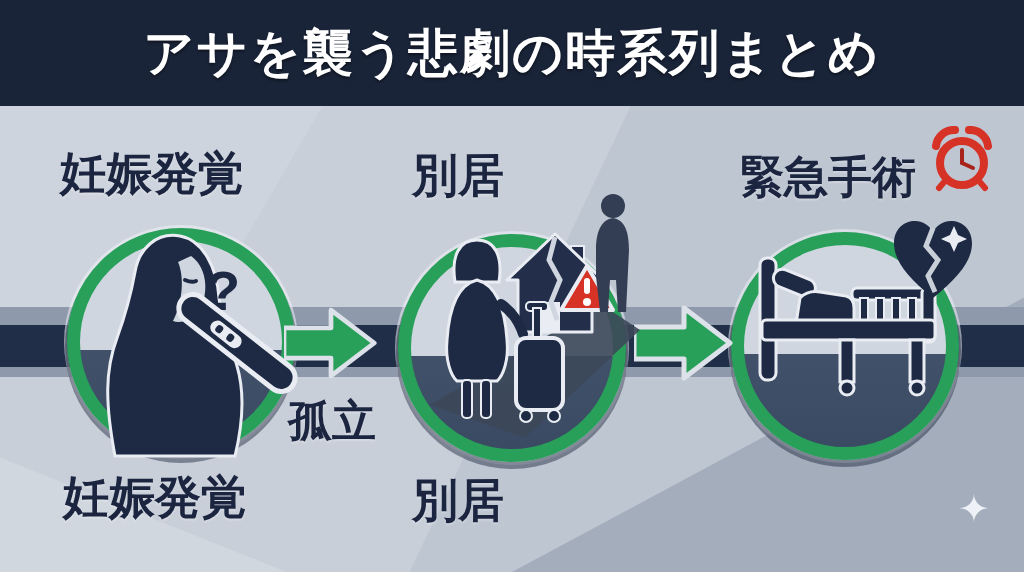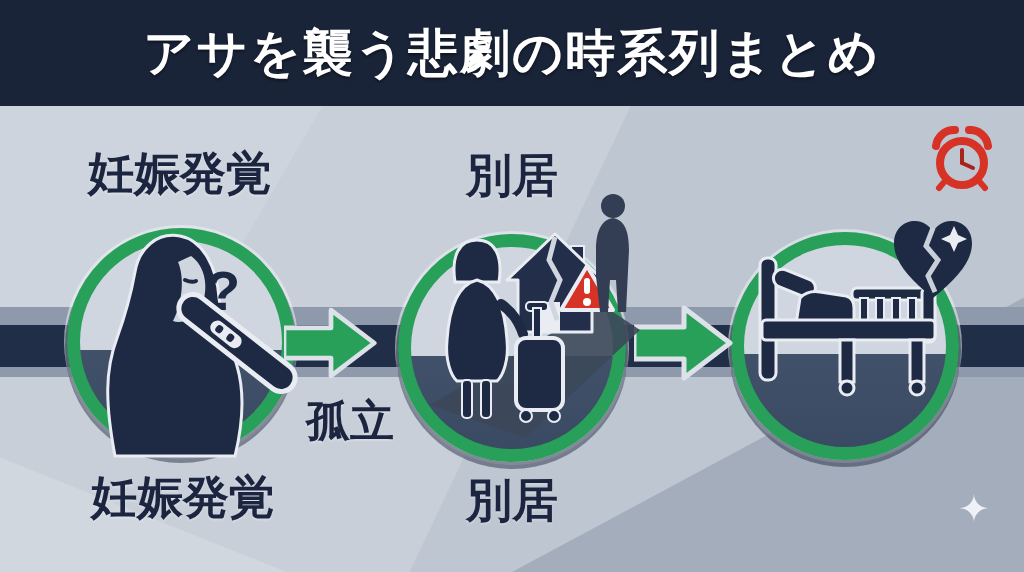--- a/index.html
+++ b/index.html
@@ -34,21 +34,21 @@
     box-shadow:0 5px 0 2px rgba(26,36,57,.45),0 0 0 3px rgba(238,241,246,.55);
   }
   .circle-1{left:67px;top:228px;}
   .circle-2{left:398px;top:234px;}
   .circle-3{left:731px;top:232px;}
   
   .layer{position:absolute;z-index:4;}
   .icon-layer{position:absolute;z-index:5;}
   
   .label{
-    position:absolute;z-index:7;color:#1b2540;font-weight:900;text-align:center;
+    position:absolute;z-index:7;color:#1b2540;font-weight:900;text-align:left;
     white-space:nowrap;text-shadow:0 2px 2px rgba(255,255,255,.25);
   }
   .lbl-lg{font-size:46px;}
   .lbl-md{font-size:44px;}
   .sparkle{position:absolute;z-index:7;color:#eef1f5;font-size:38px;line-height:1;}
 </style>
 </head>
 <body>
 
 <div class="canvas">
@@ -166,21 +166,22 @@
     <path d="M58 20 A18 18 0 0 0 39 4" stroke="#d63226" stroke-width="8" fill="none" stroke-linecap="round"></path>
     <circle cx="32" cy="37" r="22" fill="none" stroke="#d63226" stroke-width="8"></circle>
     <path d="M32 37 L32 24" stroke="#a8241b" stroke-width="4" stroke-linecap="round"></path>
     <path d="M32 37 L43 42" stroke="#a8241b" stroke-width="4" stroke-linecap="round"></path>
     <path d="M15 55 L9 62" stroke="#d63226" stroke-width="6" stroke-linecap="round"></path>
     <path d="M49 55 L55 62" stroke="#d63226" stroke-width="6" stroke-linecap="round"></path>
   </svg>
 
   <div class="label lbl-lg" style="left:60px;top:143px;width:240px;">妊娠発覚</div>
   <div class="label lbl-lg" style="left:412px;top:145px;width:200px;">別居</div>
+  <div class="label lbl-md" style="left:740px;top:148px;width:196px;">緊急手術</div>
 
-  <div class="label lbl-md" style="left:280px;top:392px;width:140px;">孤立</div>
+  <div class="label lbl-md" style="left:288px;top:392px;width:140px;">孤立</div>
 
   <div class="label lbl-lg" style="left:63px;top:467px;width:240px;">妊娠発覚</div>
   <div class="label lbl-lg" style="left:412px;top:470px;width:200px;">別居</div>
 
   <div class="sparkle" style="left:958px;top:490px;">✦</div>
 
 </div>
 
 </body></html>

